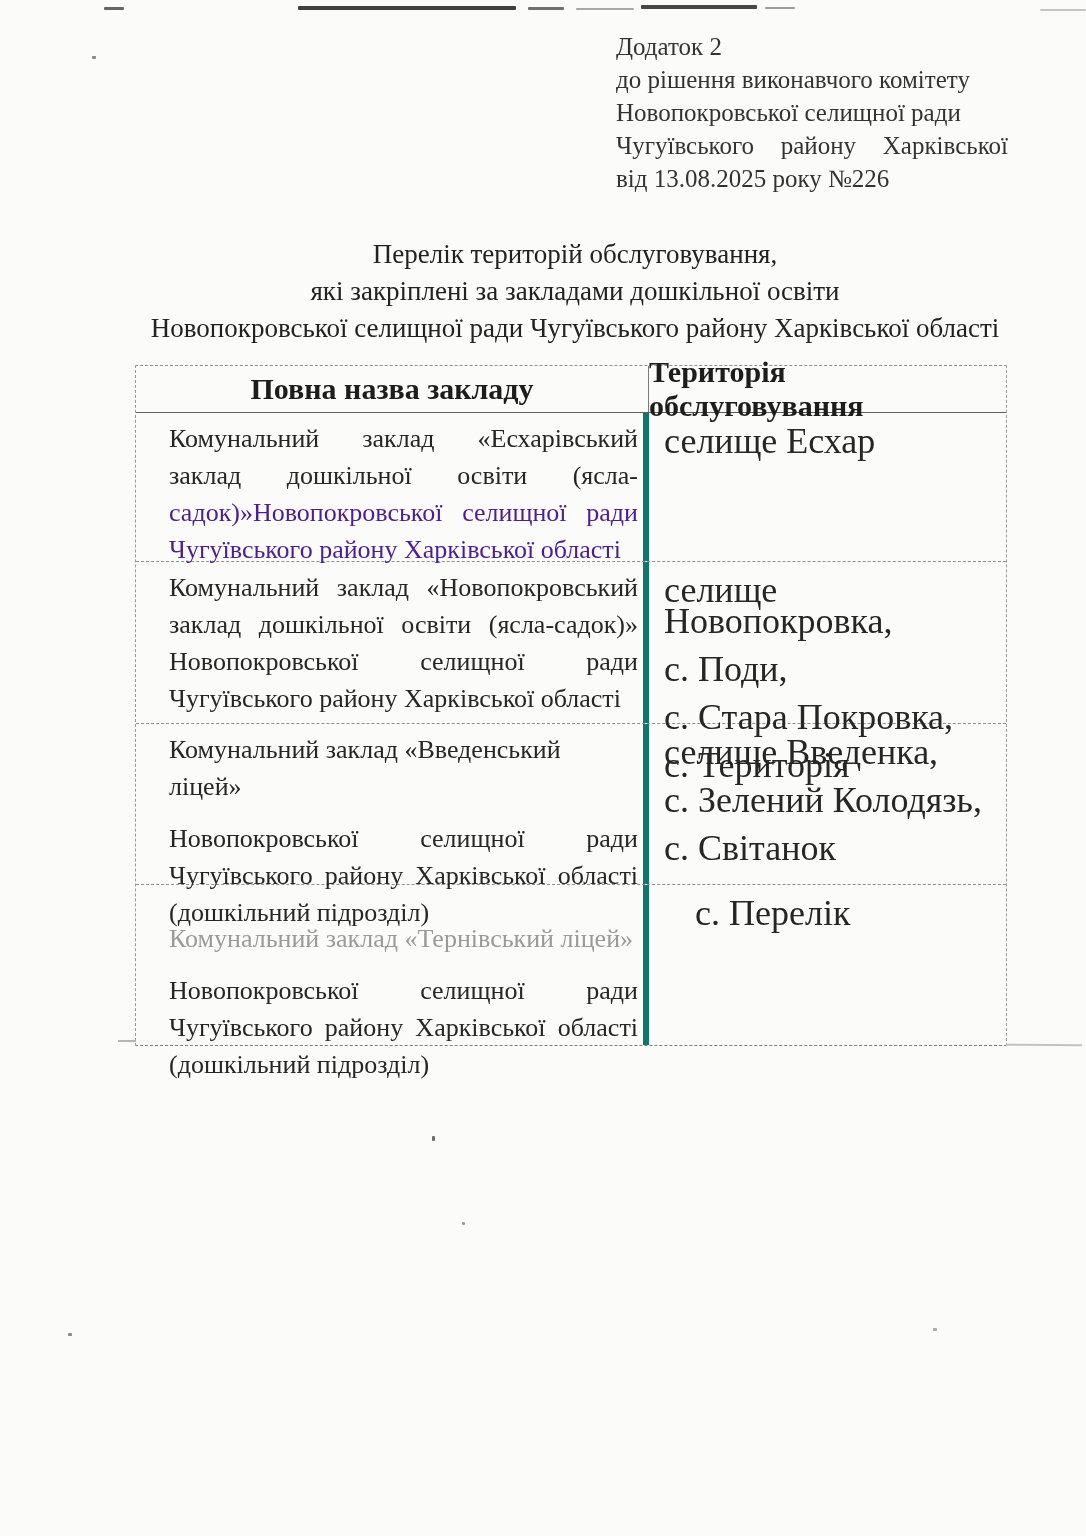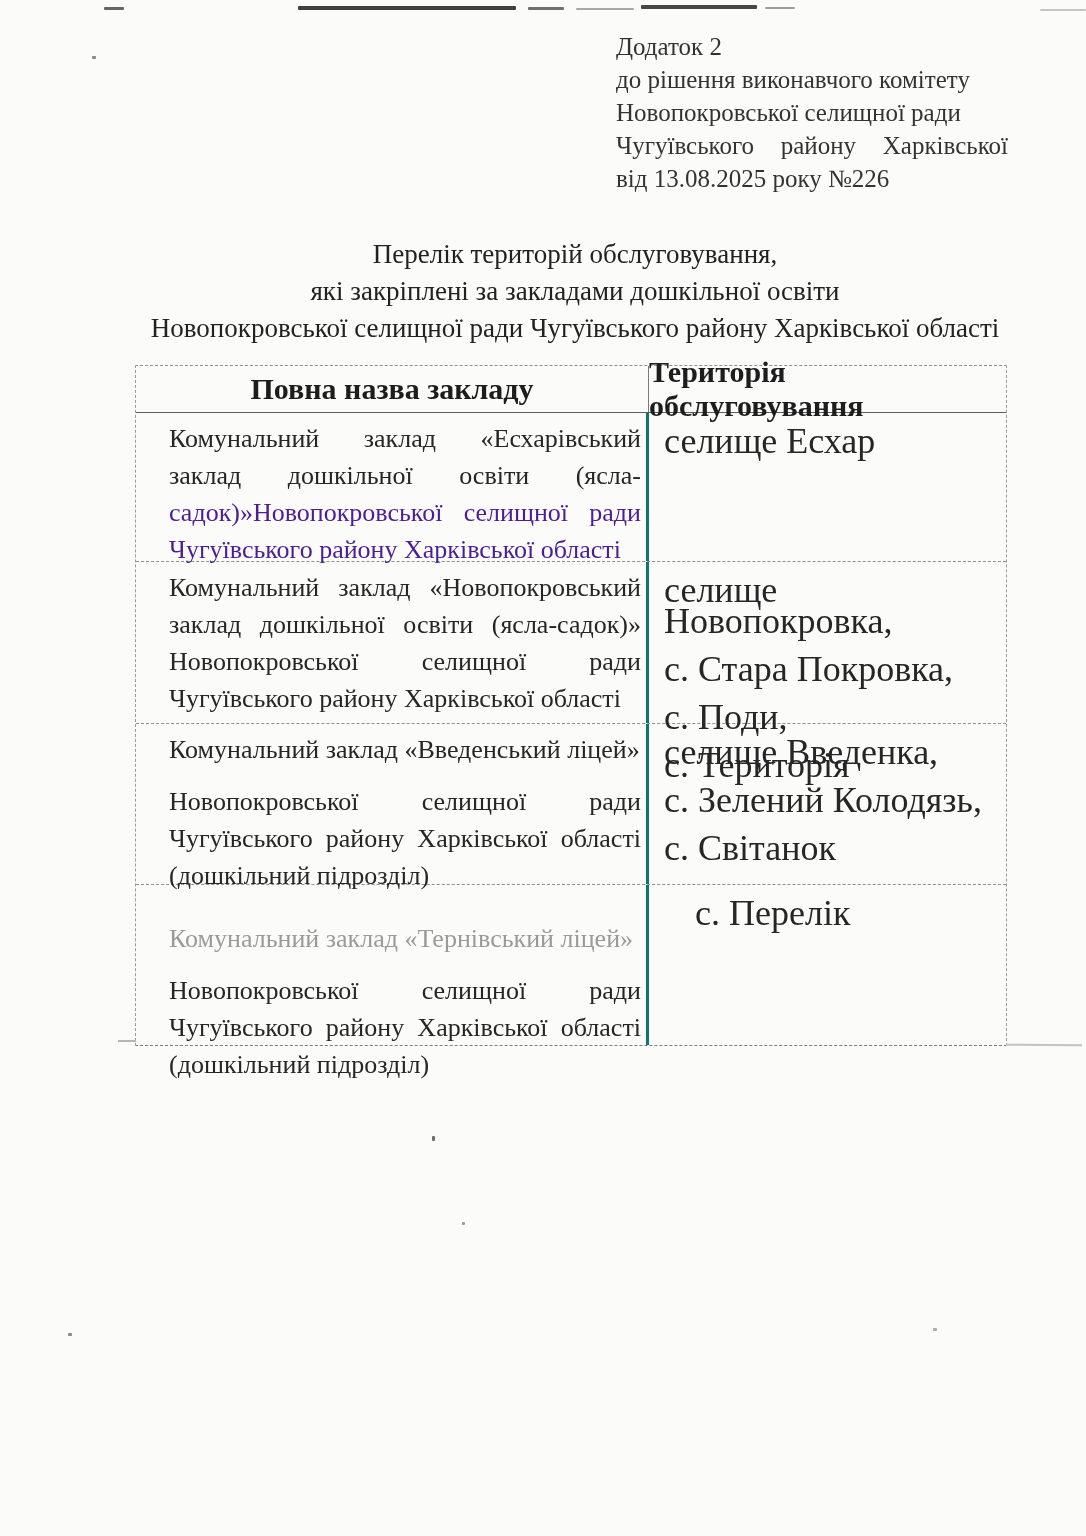--- a/index.html
+++ b/index.html
@@ -23,21 +23,21 @@
     border-left:1px dashed #9a9a9a;border-right:1px dashed #9a9a9a;
     border-top:1px dashed #8f8f8f;border-bottom:1px dashed #7d7d7d;
   }
   .thead{display:flex;height:46px;border-bottom:1px solid #5f5f5f;}
   .th{font-weight:bold;font-size:30px;color:#1d1d1d;display:flex;align-items:center;justify-content:center;box-sizing:border-box;}
   .th-left{width:513px;border-right:1px solid #7a7a7a;}
   .th-right{flex:1;}
   .trow{display:flex;border-bottom:1px dashed #8f8f8f;box-sizing:border-box;}
   .trow:last-child{border-bottom:none;}
   .td{box-sizing:border-box;}
-  .td-left{width:513px;border-right:3px solid #0f766e;padding:7px 5px 0 33px;font-size:26px;}
+  .td-left{width:513px;border-right:6px solid #0f766e;padding:7px 5px 0 33px;font-size:26px;}
   .td-right{flex:1;padding:13px 8px 0 15px;font-size:36px;}
   .td-left .cline{line-height:37px;color:#262626;}
   .td-right .cline{line-height:31px;margin-bottom:17px;color:#262626;}
   .cline.justify{text-align:justify;text-align-last:justify;}
   .cline.faded{color:#4c1d95;}
   .cline.vfaded{color:#9a9a9a;margin-top:28px;}
   .cline.gap-after{margin-bottom:15px;}
   
   .bottom-ext{position:absolute;left:1006px;top:1044px;width:76px;height:2px;background:#c3c3c3;transform:rotate(0.3deg);}
   .bottom-ext-l{position:absolute;left:118px;top:1040px;width:18px;height:2px;background:#b5b5b5;}
@@ -94,22 +94,22 @@
         </div>
         <div class="trow" style="height: 162px;">
           <div class="td td-left">
             <div class="cline justify">Комунальний заклад «Новопокровський</div>
             <div class="cline justify">заклад дошкільної освіти (ясла-садок)»</div>
             <div class="cline justify">Новопокровської селищної ради</div>
             <div class="cline">Чугуївського району Харківської області</div>
           </div>
           <div class="td td-right">
             <div class="cline">селище Новопокровка,</div>
+            <div class="cline">с. Поди,</div>
             <div class="cline">с. Стара Покровка,</div>
-            <div class="cline">с. Поди,</div>
             <div class="cline">с. Територія</div>
           </div>
         </div>
         <div class="trow" style="height: 161px;">
           <div class="td td-left">
             <div class="cline gap-after">Комунальний заклад «Введенський ліцей»</div>
             <div class="cline justify">Новопокровської селищної ради</div>
             <div class="cline justify">Чугуївського району Харківської області</div>
             <div class="cline">(дошкільний підрозділ)</div>
           </div>

